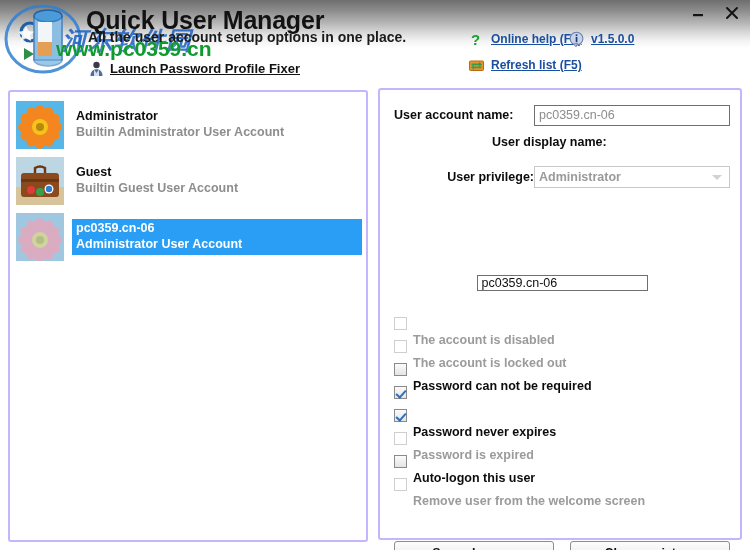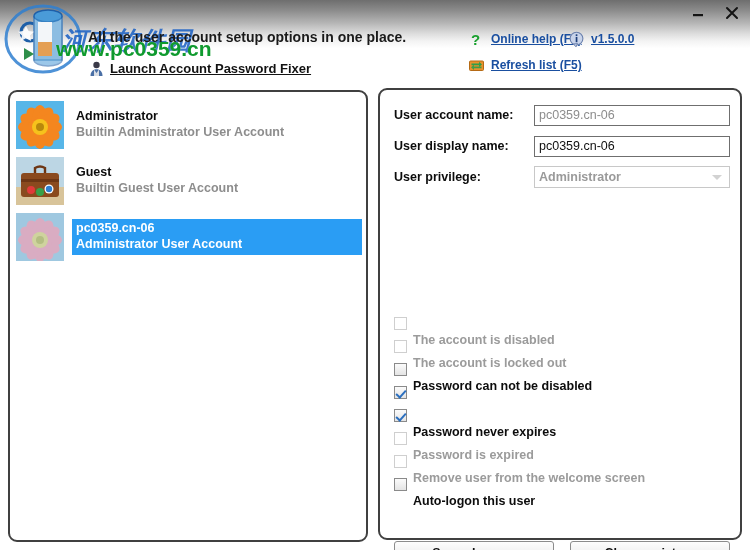--- a/index.html
+++ b/index.html
@@ -147,22 +147,22 @@
     color: #1a4fa0;
     text-decoration: underline;
     white-space: nowrap;
     cursor: pointer;
   }
   .hicon { width: 17px; height: 17px; flex: 0 0 17px; display:block; }
 
   
   .panel {
     position: absolute;
-    border: 2px solid #404040;
-    border-radius: 9px;
+    border: 2px solid #c4b5fd;
+    border-radius: 3px;
     background: #ffffff;
     box-sizing: border-box;
   }
   .panel-left  { left: 8px;  top: 90px; width: 360px; height: 452px; }
   .panel-right { left: 378px; top: 88px; width: 364px; height: 452px; padding-left: 24px; }
 
   
   .userlist {
     position: absolute;
     left: 4px; top: 5px;
@@ -364,29 +364,30 @@
       <path d="M30 14 L30 58 A14 6 0 0 0 58 58 L58 14" fill="#4a9bd8" opacity="0.55" stroke="#1e5fa8" stroke-width="1.4"></path>
       <path d="M34 20 L48 20 L48 54 L34 54 Z" fill="#f3f6f9"></path>
       <path d="M34 40 L48 40 L48 54 L34 54 Z" fill="#e08a2a" opacity="0.8"></path>
       <path d="M20 46 L30 52 L20 58 Z" fill="#2f8f4a"></path>
       <polygon points="22,24 24.6,29 30,29.8 26,33.4 27.1,39 22,36.3 16.9,39 18,33.4 14,29.8 19.4,29" fill="#ffffff" opacity="0.9"></polygon>
     </svg>
 
     <div class="wm-cn">河东软件园</div>
     <div class="wm-url">www.pc0359.cn</div>
 
+    <div class="title">Quick User Manager</div>
     <div class="subtitle">All the user account setup options in one place.</div>
 
     <div class="fixer-row">
       <svg width="17" height="17" viewBox="0 0 17 17">
         <circle cx="8.5" cy="5" r="3.2" fill="#3a3a48"></circle>
         <path d="M2.5 16 C2.5 11.4 5 9.2 8.5 9.2 C12 9.2 14.5 11.4 14.5 16 Z" fill="#4a6fa5"></path>
         <path d="M6 9.6 L8.5 13 L11 9.6 L11 16 L6 16 Z" fill="#d8dde5"></path>
       </svg>
-      <span class="fixer-link">Launch Account Password Fixer</span>
+      <span class="fixer-link">Launch Password Profile Fixer</span>
     </div>
 
     <div class="hlinks">
       <div class="hlink-row">
         <div class="hlink-cell c1">
           <svg class="hicon" viewBox="0 0 17 17">
             <text x="3" y="14" font-family="Liberation Sans, sans-serif" font-size="15" font-weight="bold" fill="#19a02e">?</text>
           </svg>
           <span class="hlink">Online help (F1)</span>
         </div>
@@ -477,64 +478,64 @@
     </div>
   </div>
 
   <div class="panel panel-right">
 
     <div class="form-row" style="top:14px;">
       <span class="flabel">User account name:</span>
       <input class="finput disabled" type="text" readonly="" value="pc0359.cn-06" style="">
     </div>
 
-    <div class="form-row" style="top:45px;">
+    <div class="form-row" style="top:45px;flex-direction:column;">
       <span class="flabel">User display name:</span>
       <input class="finput" type="text" value="pc0359.cn-06" style="">
     </div>
 
-    <div class="form-row" style="top:76px;">
+    <div class="form-row" style="top:76px;text-align:right;">
       <span class="flabel">User privilege:</span>
       <div class="fselect">
         <span>Administrator</span>
         <span class="arrow"></span>
       </div>
     </div>
 
     <div class="cb-list">
       <div class="cb-row off">
         <span class="cb disabled"></span>
         <span class="cb-label">The account is disabled</span>
       </div>
       <div class="cb-row off">
         <span class="cb disabled"></span>
         <span class="cb-label">The account is locked out</span>
       </div>
       <div class="cb-row">
         <span class="cb enabled"></span>
-        <span class="cb-label">Password can not be disabled</span>
+        <span class="cb-label">Password can not be required</span>
       </div>
       <div class="cb-row">
         <span class="cb enabled checked"></span>
       </div>
       <div class="cb-row">
         <span class="cb enabled checked"></span>
         <span class="cb-label">Password never expires</span>
       </div>
       <div class="cb-row off">
         <span class="cb disabled"></span>
         <span class="cb-label">Password is expired</span>
       </div>
+      <div class="cb-row">
+        <span class="cb enabled"></span>
+        <span class="cb-label">Auto-logon this user</span>
+      </div>
       <div class="cb-row off">
         <span class="cb disabled"></span>
         <span class="cb-label">Remove user from the welcome screen</span>
-      </div>
-      <div class="cb-row">
-        <span class="cb enabled"></span>
-        <span class="cb-label">Auto-logon this user</span>
       </div>
     </div>
 
     <div class="btn-grid">
       <div class="btn-row">
         <div class="btn">Save changes</div>
         <div class="btn">Change picture</div>
       </div>
 
     </div>

